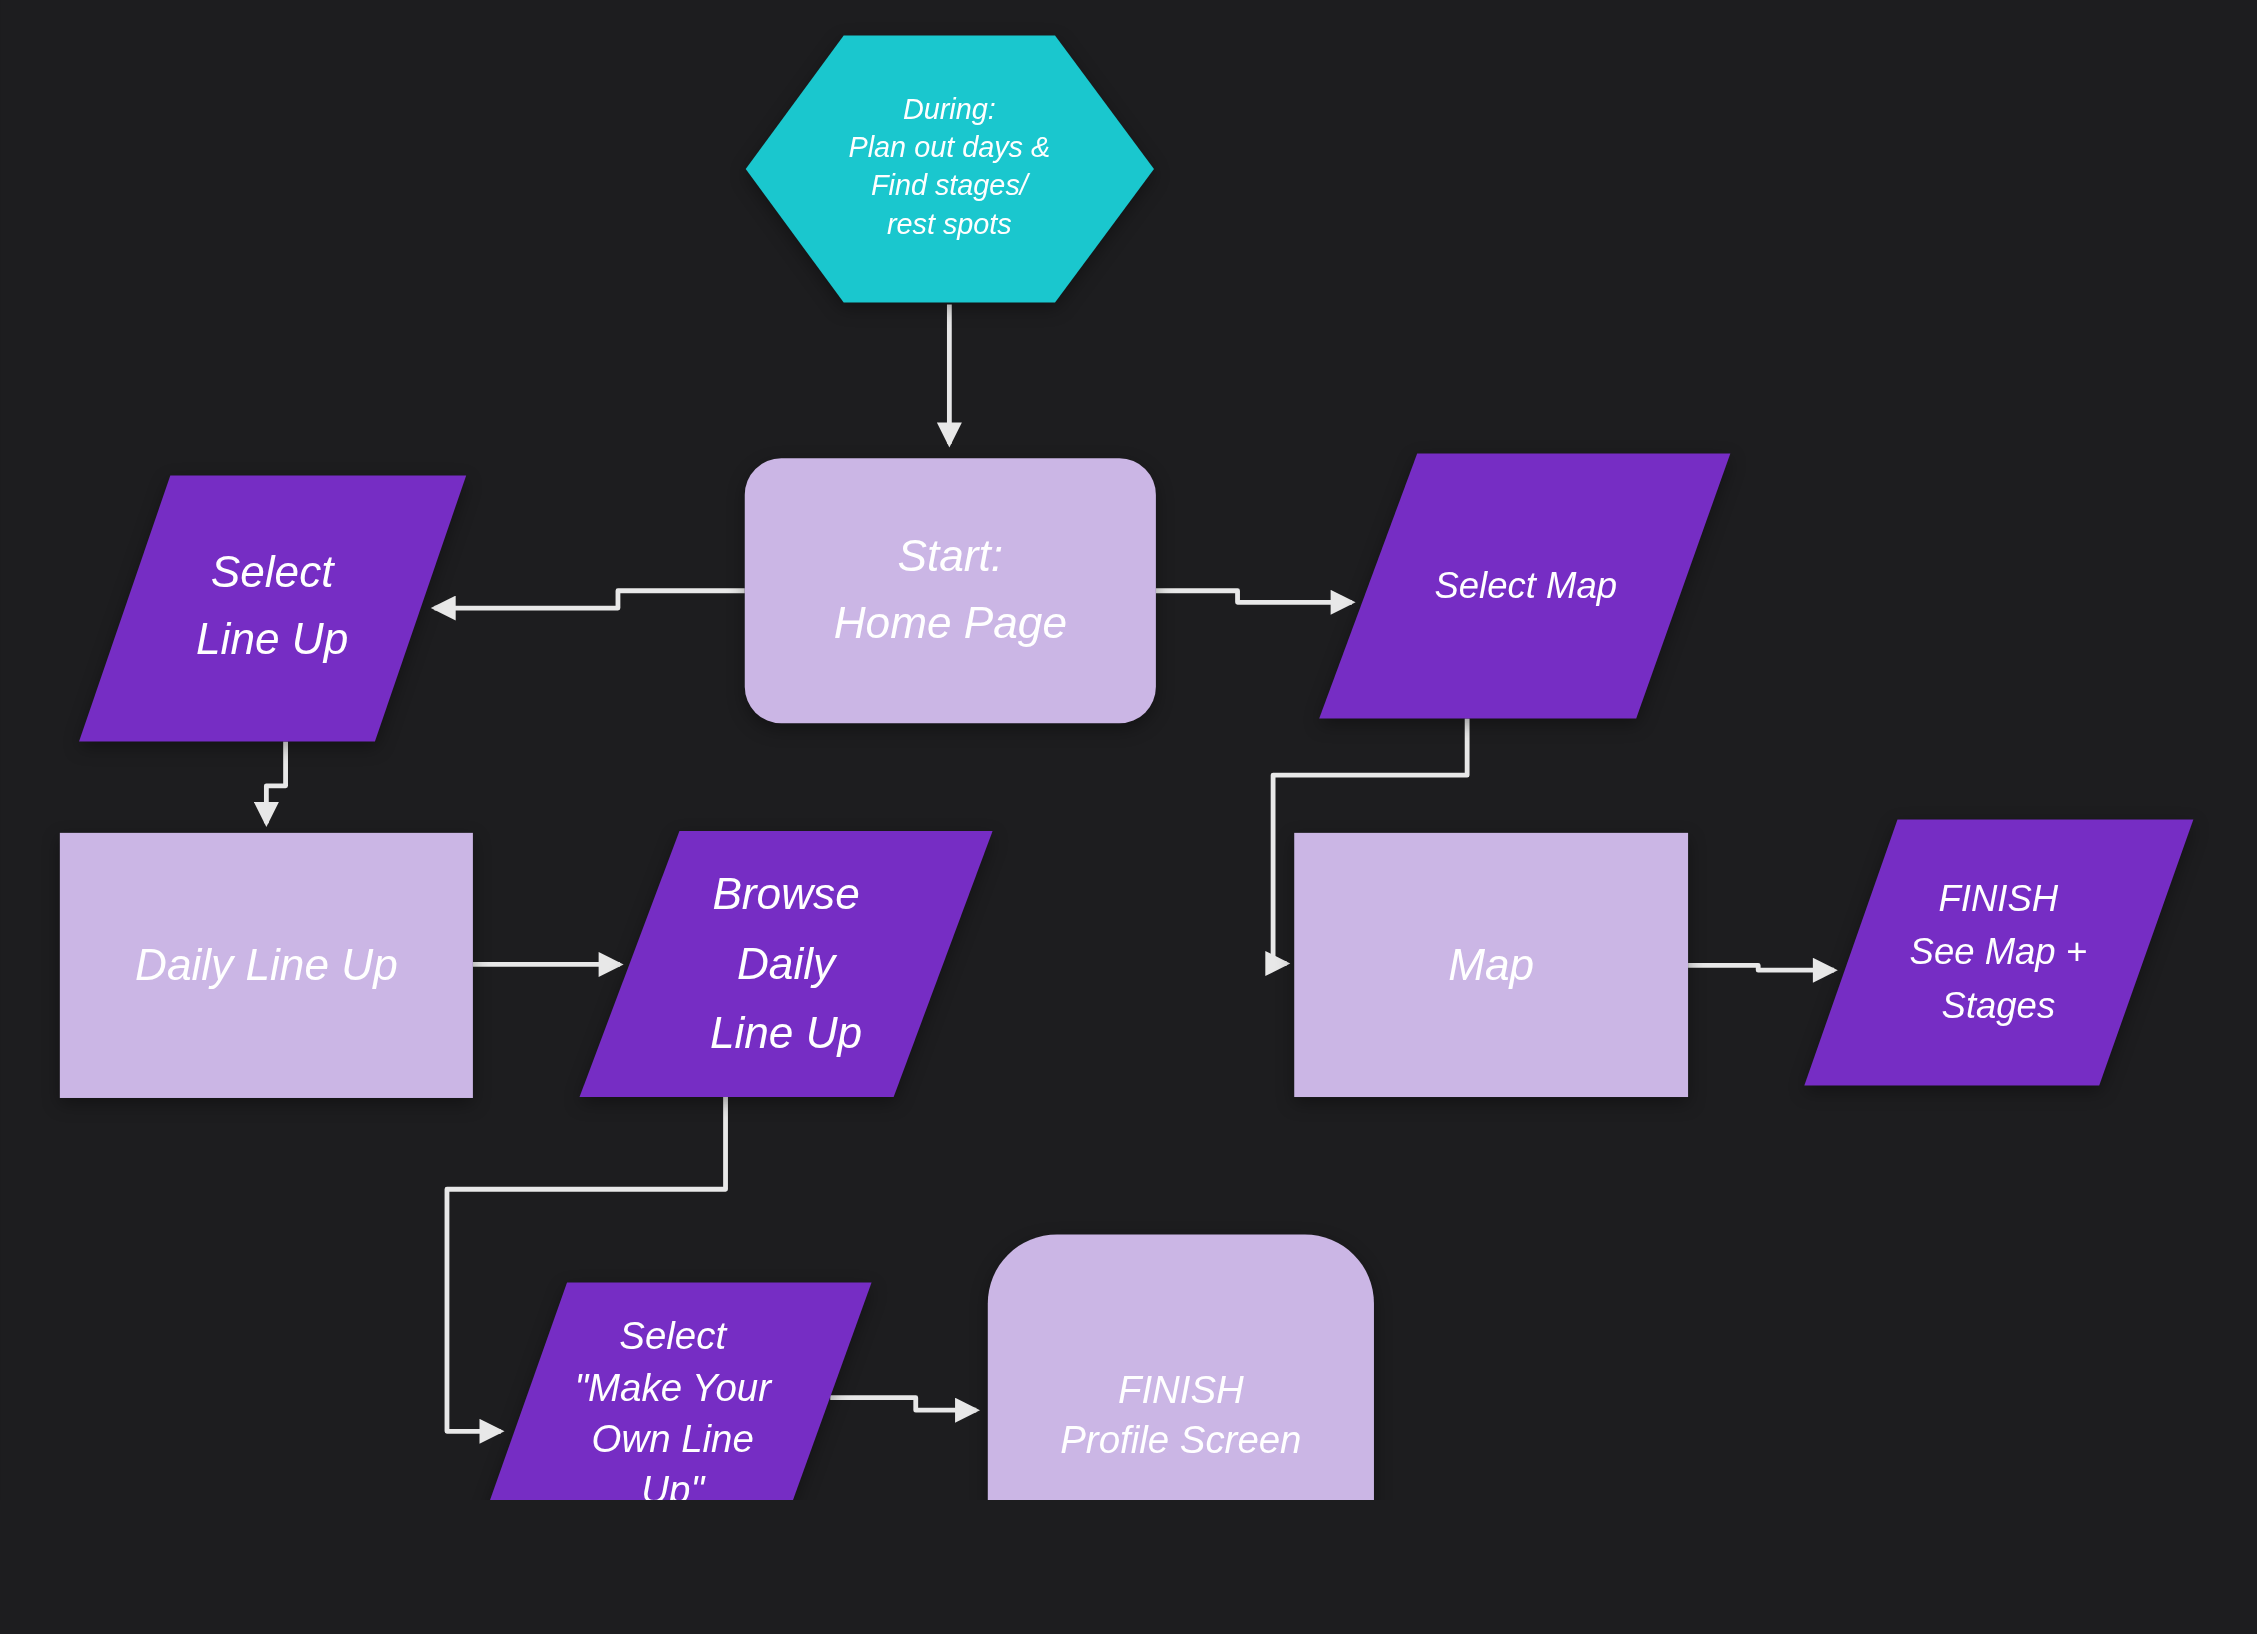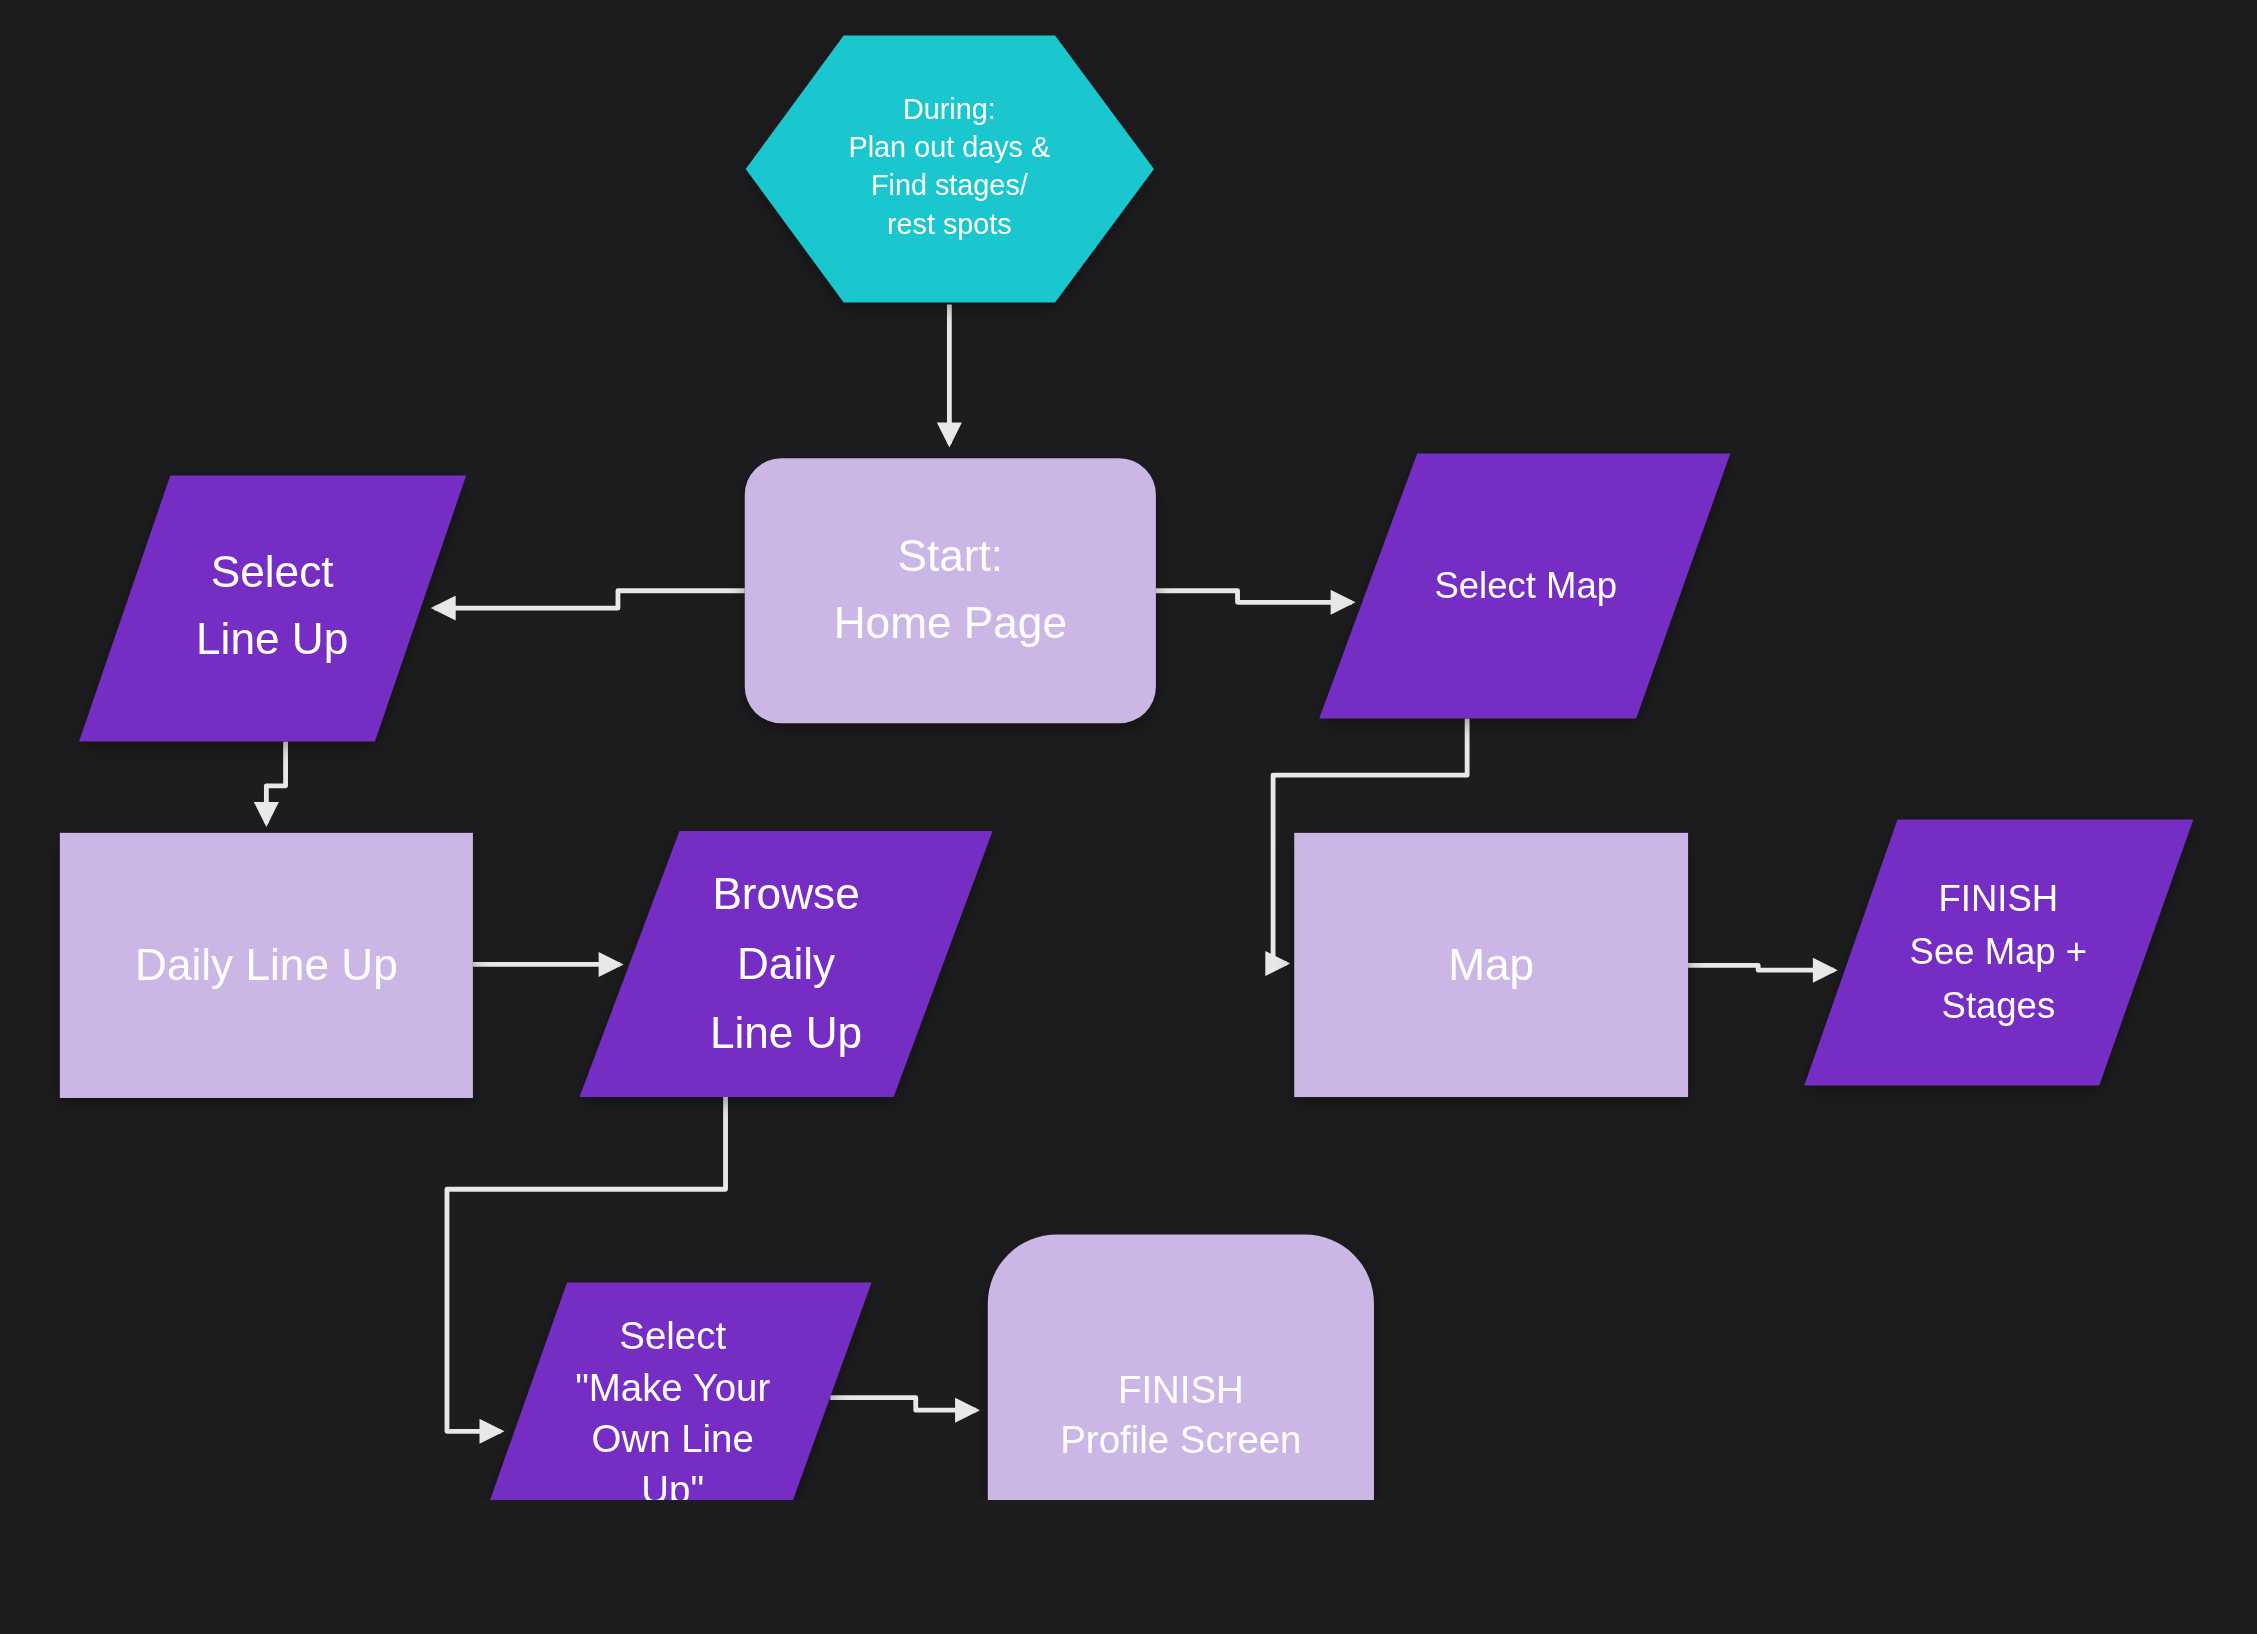--- a/index.html
+++ b/index.html
@@ -4,20 +4,21 @@
 <style>
   html, body {
     margin: 0;
     padding: 0;
     background: #1D1D1F;
   }
   .board {
     width: 2258px;
     height: 1500px;
     position: relative;
+    font-style: italic;
   }
   svg { display: block; }
   svg text {
     font-family: "Liberation Sans", "DejaVu Sans", sans-serif;
     text-anchor: middle;
     dominant-baseline: central;
     font-weight: 400;
   }
   .fs30 { font-size: 30px; }
   .fs38 { font-size: 38px; }

